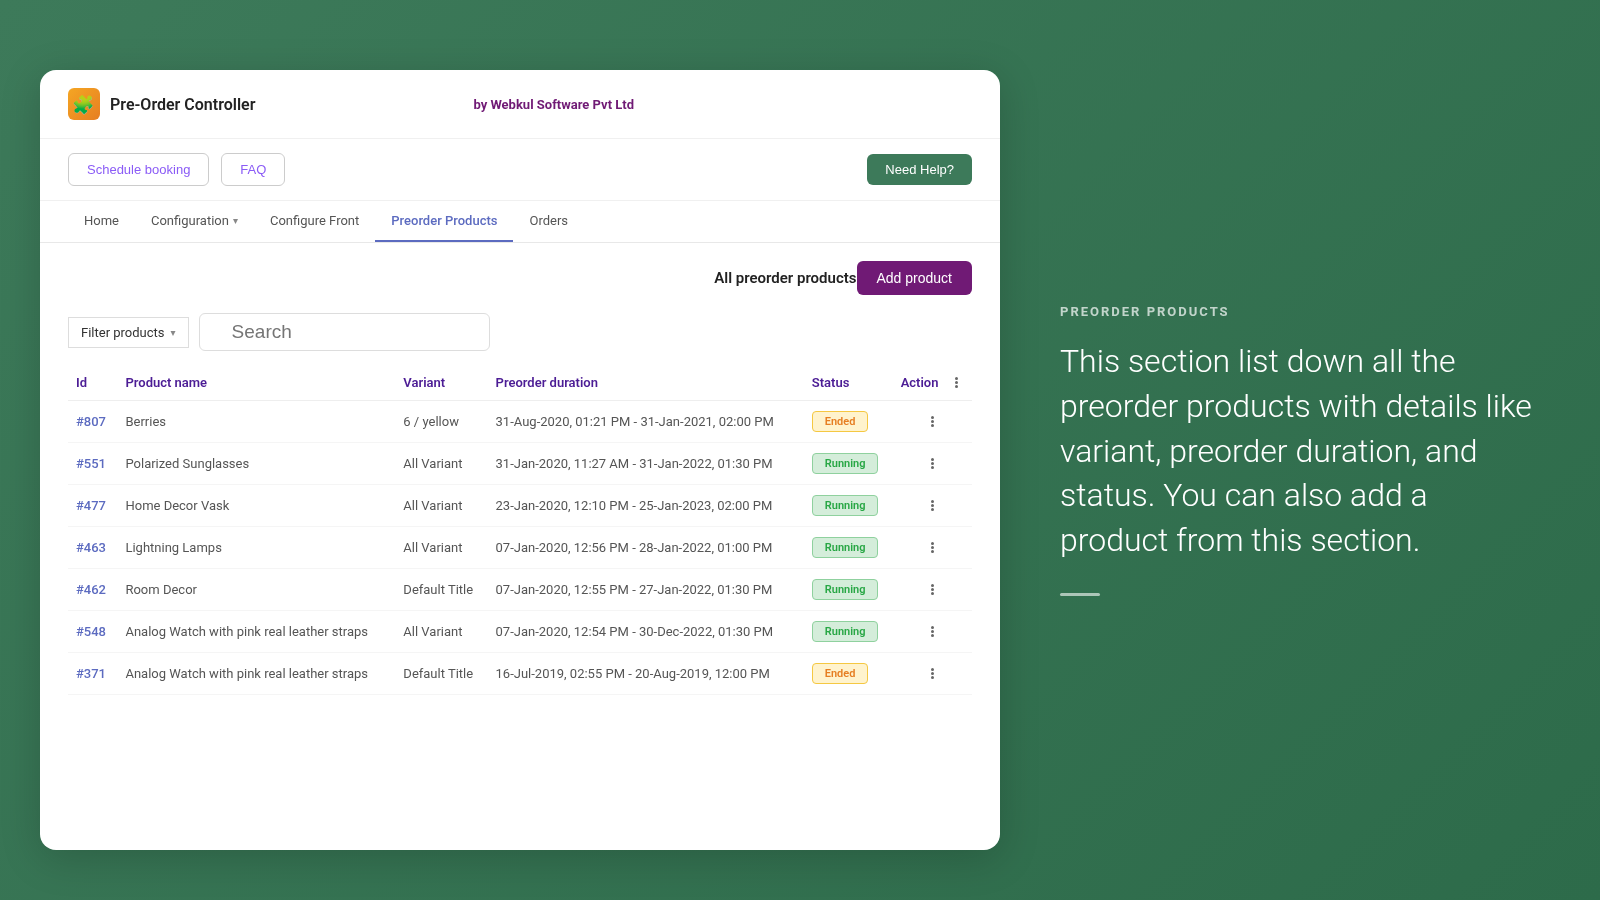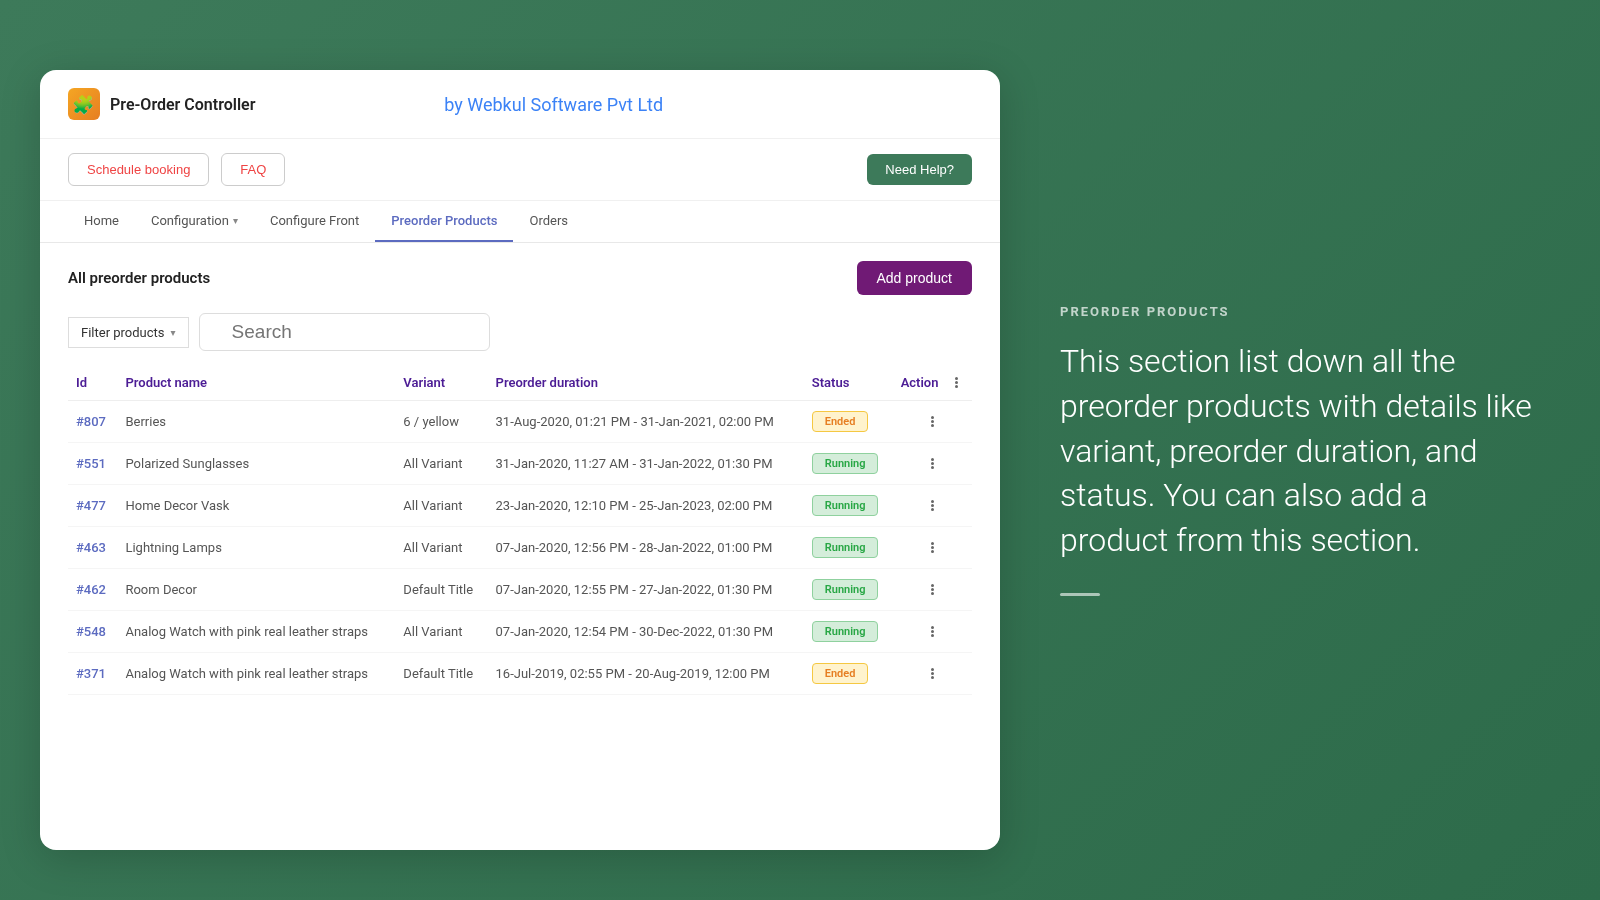--- a/index.html
+++ b/index.html
@@ -69,40 +69,41 @@
       font-size: 18px;
     }
 
     .app-title {
       font-size: 16px;
       font-weight: 600;
       color: #222;
     }
 
     .header-center {
-      font-size: 18px;
-      color: #3b82f6;
+      font-size: 13px;
+      color: #701a75;
+      font-weight: bold;
     }
 
     
     .toolbar {
       display: flex;
       align-items: center;
       gap: 12px;
       padding: 14px 28px;
       border-bottom: 1px solid #f0f0f0;
     }
 
     .btn-outline {
       border: 1px solid #ccc;
       background: #fff;
       border-radius: 6px;
       padding: 8px 18px;
       font-size: 13px;
-      color: #ef4444;
+      color: #8b5cf6;
       cursor: pointer;
     }
 
     .btn-primary-green {
       background: #3d7a5a;
       color: #fff;
       border: none;
       border-radius: 6px;
       padding: 8px 18px;
       font-size: 13px;
@@ -138,22 +139,23 @@
 
     .nav-chevron {
       font-size: 10px;
       color: #888;
     }
 
     
     .page-header {
       display: flex;
       align-items: center;
-      justify-content: space-between;
+      justify-content: flex-end;
       padding: 18px 28px 12px;
+      margin-left: 48px;
     }
 
     .page-title {
       font-size: 15px;
       font-weight: 600;
       color: #222;
     }
 
     .btn-add-product {
       background: #701a75;

